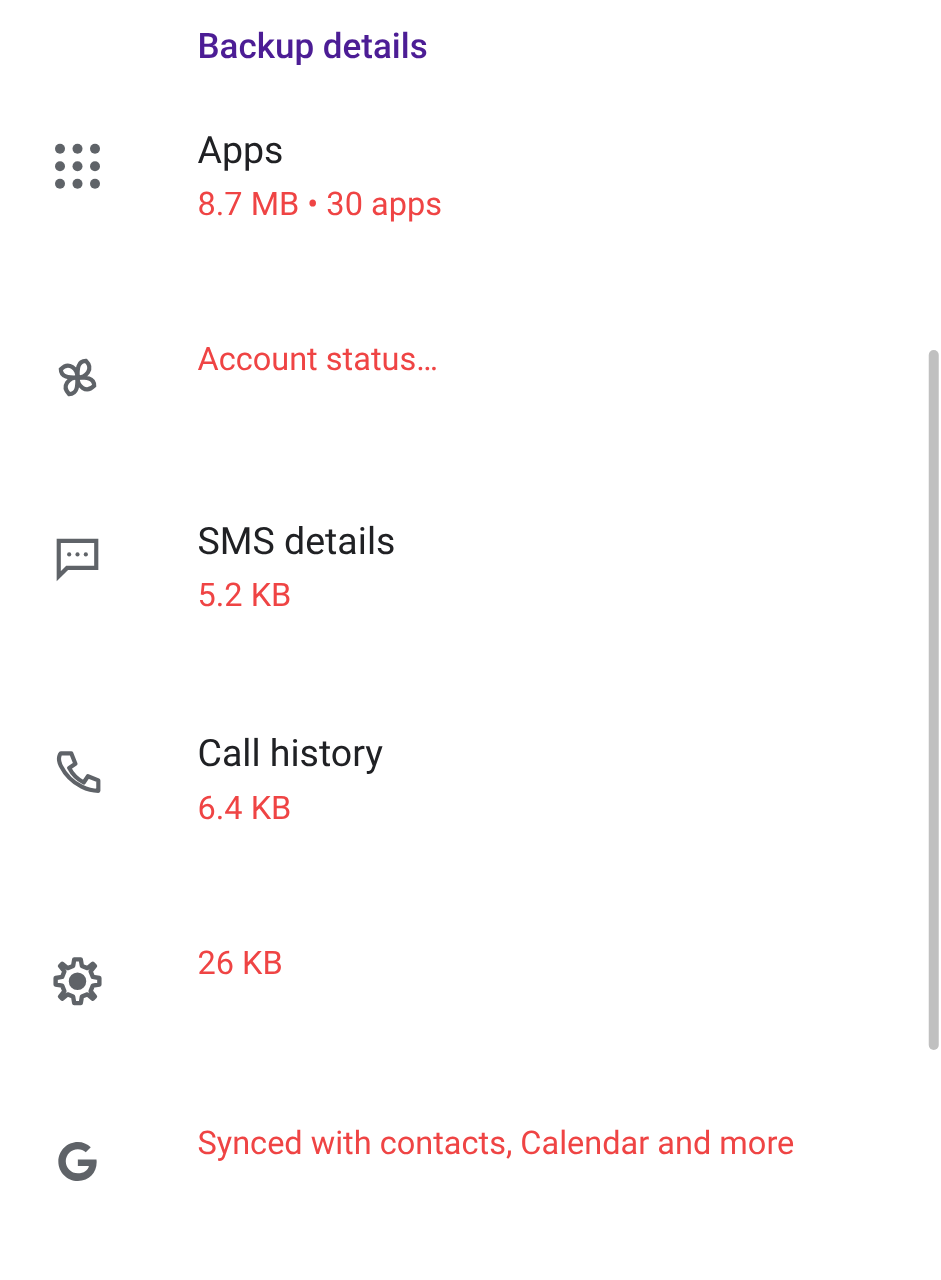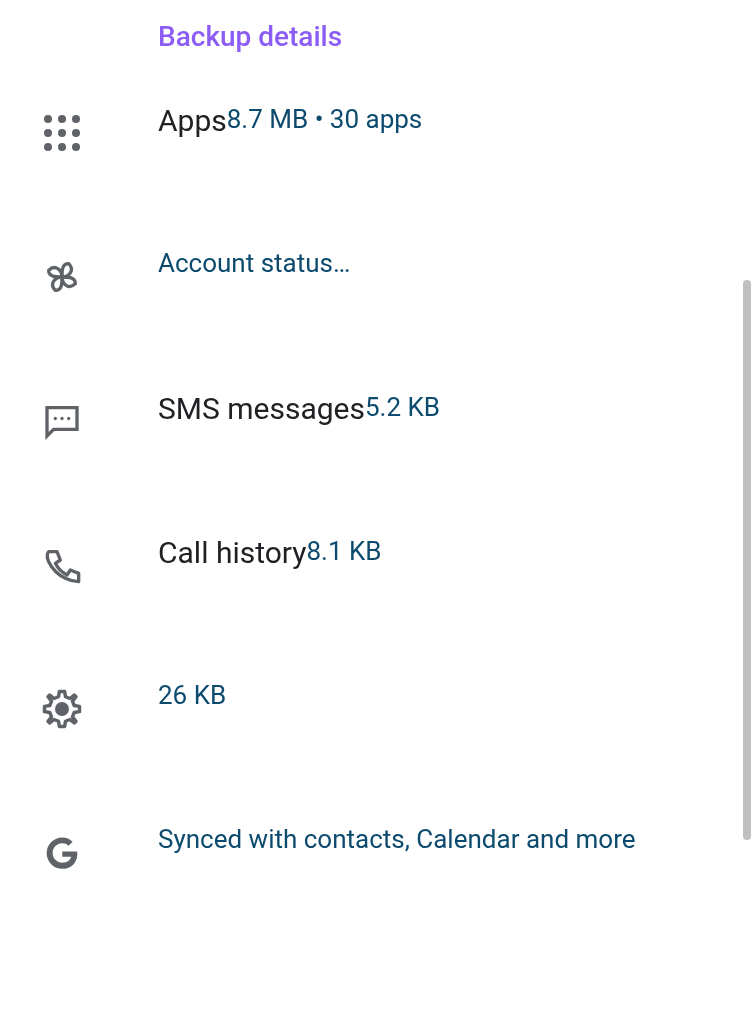--- a/index.html
+++ b/index.html
@@ -14,21 +14,21 @@
       height: 1024px;
       position: relative;
       overflow: hidden;
     }
     .content {
       width: 100%;
       height: 100%;
       padding-top: 20px;
     }
     .section-header {
-      color: #8b5cf6;
+      color: #4c1d95;
       font-size: 28px;
       font-weight: 500;
       padding-left: 158px;
       margin-bottom: 48px;
     }
     .list-item {
       display: flex;
       align-items: flex-start;
       padding: 0 0 0 38px;
       margin-bottom: 88px;
@@ -42,33 +42,33 @@
       height: 48px;
       display: flex;
       align-items: center;
       justify-content: center;
       flex-shrink: 0;
       margin-top: 8px;
     }
     .item-text {
       margin-left: 72px;
       display: flex;
-      flex-direction: row;
+      flex-direction: column;
     }
     .item-title {
       font-size: 30px;
       font-weight: 400;
       color: #202124;
       line-height: 1.3;
       margin-bottom: 6px;
     }
     .item-subtitle {
       font-size: 26px;
       font-weight: 400;
-      color: #0c4a6e;
+      color: #ef4444;
       line-height: 1.4;
     }
     .scrollbar {
       position: absolute;
       right: 2px;
       top: 280px;
       width: 8px;
       height: 560px;
       background: #c0c0c0;
       border-radius: 4px;
@@ -133,34 +133,34 @@
   <div class="list-item">
     <div class="icon-wrap">
       <svg width="40" height="40" viewBox="0 0 24 24" fill="none" stroke="#5f6368" stroke-width="2">
         <path d="M3 4 H21 V17 H7 L3 21 Z"></path>
         <circle cx="8" cy="10.5" r="1" fill="#5f6368" stroke="none"></circle>
         <circle cx="12" cy="10.5" r="1" fill="#5f6368" stroke="none"></circle>
         <circle cx="16" cy="10.5" r="1" fill="#5f6368" stroke="none"></circle>
       </svg>
     </div>
     <div class="item-text">
-      <div class="item-title">SMS messages</div>
+      <div class="item-title">SMS details</div>
       <div class="item-subtitle">5.2 KB</div>
     </div>
   </div>
 
   <div class="list-item">
     <div class="icon-wrap">
       <svg width="40" height="40" viewBox="0 0 24 24" fill="none" stroke="#5f6368" stroke-width="2">
         <path d="M4 4 L9 4 L11 9 L8 11 C9.5 14 12 16.5 15 18 L17 15 L22 17 L22 22 C22 22 18 22 14 20 C10 18 6 14 4 10 C2 6 4 4 4 4 Z" stroke-linejoin="round"></path>
       </svg>
     </div>
     <div class="item-text">
       <div class="item-title">Call history</div>
-      <div class="item-subtitle">8.1 KB</div>
+      <div class="item-subtitle">6.4 KB</div>
     </div>
   </div>
 
   <div class="list-item">
     <div class="icon-wrap">
       <svg width="42" height="42" viewBox="0 0 24 24" fill="none" stroke="#5f6368" stroke-width="2">
         <circle cx="12" cy="12" r="3" fill="#5f6368"></circle>
         <path d="M12 2 L13.5 2 L14 5 L16.5 6 L19 4 L20 5 L18 7.5 L19 10 L22 10.5 L22 12 L22 13.5 L19 14 L18 16.5 L20 19 L19 20 L16.5 18 L14 19 L13.5 22 L12 22 L10.5 22 L10 19 L7.5 18 L5 20 L4 19 L6 16.5 L5 14 L2 13.5 L2 12 L2 10.5 L5 10 L6 7.5 L4 5 L5 4 L7.5 6 L10 5 L10.5 2 Z" stroke-linejoin="round"></path>
       </svg>
     </div>

